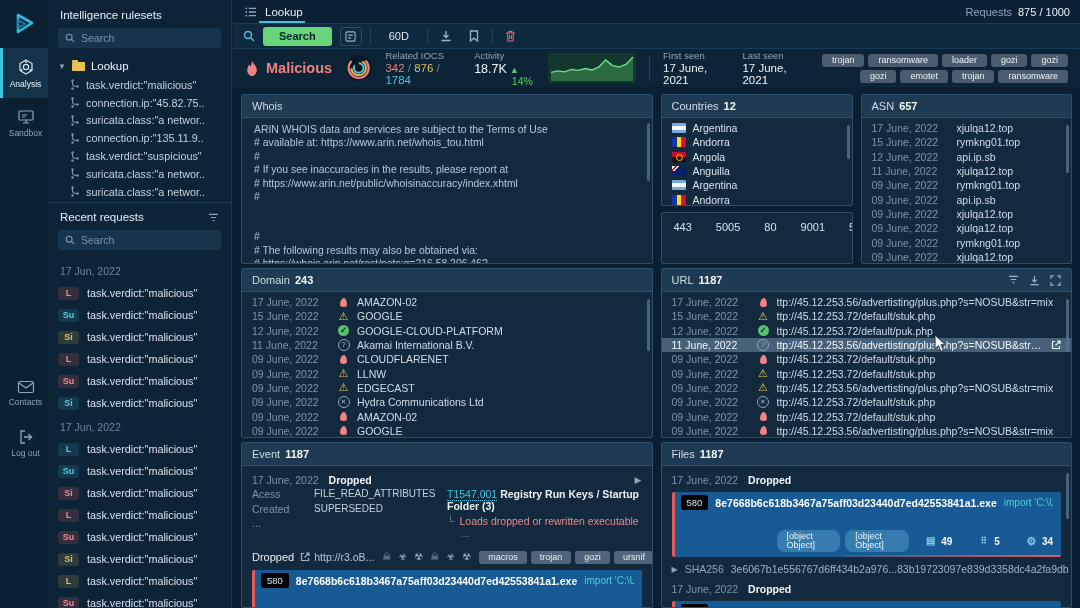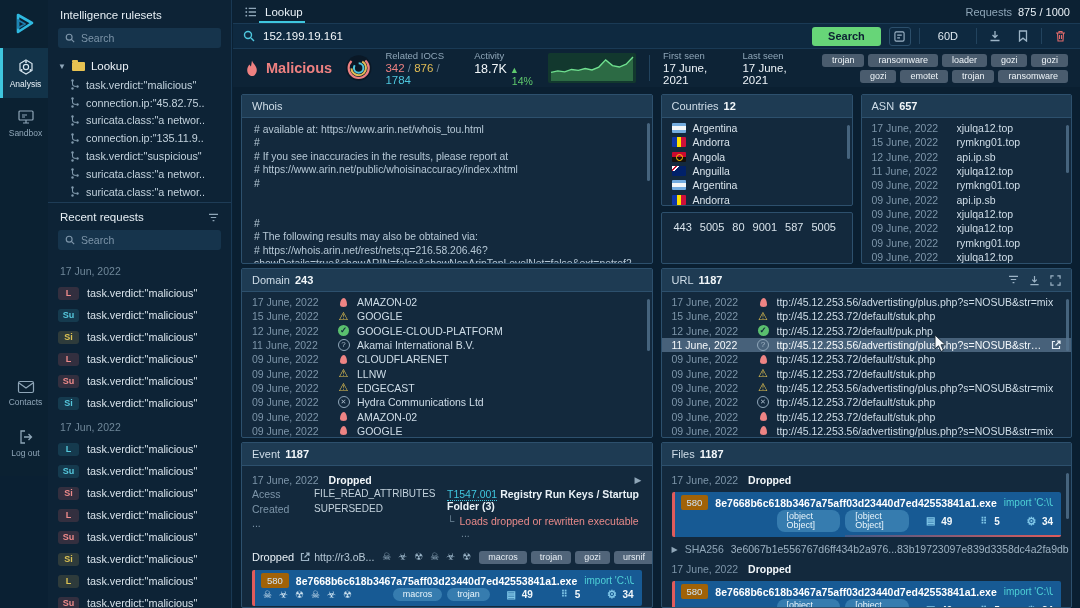--- a/index.html
+++ b/index.html
@@ -89,21 +89,21 @@
 
   .whois-b{padding:5px 12px;font-size:10.4px;line-height:13.4px;color:#b6c8d6}
   .c-row{display:flex;align-items:center;gap:7px;height:14.3px;padding:0 10px;font-size:10.5px;color:#d7e2ea;cursor:pointer}
   [data-flag]{width:14px;height:10px;border-radius:1px;flex:none}
   [data-flag="argentina"]{background:linear-gradient(180deg,#74acdf 0 33%,#f5f7f8 33% 66%,#74acdf 66% 100%)}
   [data-flag="andorra"]{background:linear-gradient(90deg,#1036a8 0 33%,#fedf00 33% 66%,#d0103a 66% 100%)}
   [data-flag="angola"]{background:linear-gradient(180deg,#cc092f 0 50%,#15100d 50% 100%);position:relative}
   [data-flag="angola"]::before{content:"";position:absolute;left:4px;top:2px;width:5px;height:5px;border:1px solid #ffcb00;border-radius:50%}
   [data-flag="anguilla"]{background:#012169;position:relative}
   [data-flag="anguilla"]::before{content:"";position:absolute;left:0;top:0;width:7px;height:5px;background:linear-gradient(135deg,#fff 0 30%,#c8102e 30% 45%,#fff 45% 60%,#012169 60%)}
-  .port-row{display:flex;gap:8px;padding:8px 12px;font-size:11px;color:#d7e2ea}
+  .port-row{display:flex;gap:24px;padding:8px 12px;font-size:11px;color:#d7e2ea}
   .list-row{display:flex;align-items:center;gap:7px;height:14.3px;padding:0 10px;font-size:10.5px;white-space:nowrap;cursor:pointer}
   .list-row .dt{color:#7d95a9;flex:none;width:78px}
   .list-row .tx{color:#cfdde8;overflow:hidden;text-overflow:ellipsis}
   .list-row[data-hl="1"]{background:#47617a}
   .list-row[data-hl="1"] .tx,.list-row[data-hl="1"] .dt{color:#f4f8fb}
   .list-row .ext{display:none;color:#cfdde8;margin-left:2px}
   .list-row[data-hl="1"] .ext{display:inline-flex}
 
   [data-icon]{display:inline-flex;width:13px;height:12px;align-items:center;justify-content:center;flex:none;font-size:10px;line-height:1}
   [data-icon="flame"]::before{content:"";display:block;width:7px;height:9px;background:#ee8484;border-radius:55% 45% 50% 50%/72% 72% 28% 28%}
@@ -136,24 +136,24 @@
   .tree-l{color:#6f8799}
   .dots{color:#6f8799}
   .drop-row{display:flex;align-items:center;gap:6px;margin-top:9px;height:18px}
   .drop-row .dlab{color:#e9f1f7;font-size:11px}
   .drop-row .durl{color:#b6c8d6;display:flex;align-items:center;gap:4px}
   .ticons{display:flex;gap:3px;color:#9fb9cc}
   .badges{display:flex;gap:4px;margin-left:auto}
   .badge{background:#51657a;color:#e6edf3;font-size:9px;padding:2px 9px;border-radius:3px;line-height:1;cursor:pointer}
   .fcard{background:#175a94;border-left:3px solid #e05b5b;border-radius:2px;margin-top:4px;padding:3px 8px 5px 6px;position:relative;overflow:hidden}
   .fcard-r1{display:flex;align-items:center;gap:7px;white-space:nowrap;overflow:hidden}
-  .fid{background:#a16207;color:#cfe3f4;font-size:9.5px;padding:2px 6px;border-radius:2px;flex:none}
+  .fid{background:#000000;color:#cfe3f4;font-size:9.5px;padding:2px 6px;border-radius:2px;flex:none}
   .fname{color:#ffffff;font-weight:bold;font-size:10.5px;flex:none}
   .fimport{color:#4ed0d6;font-size:10px;overflow:hidden;text-overflow:clip}
-  .fcard-r2{display:flex;align-items:center;gap:3px;margin-top:0}
+  .fcard-r2{display:flex;align-items:center;gap:3px;margin-top:20px}
   .fcard-r2 .ticons{color:#cfe4f2}
   .pills{display:flex;gap:5px;margin-left:auto}
   .pill{background:rgba(125,205,240,.30);color:#eaf6fc;font-size:9px;padding:2px 10px;border-radius:8px;line-height:1}
   .counts{display:flex;gap:25px;margin-left:12px;align-items:flex-start}
   .cnt{display:flex;align-items:center;gap:4px;color:#f2f7fa;font-size:10px;font-weight:bold}
   .redline{position:absolute;right:0;bottom:0;height:2px;width:56%;background:linear-gradient(90deg,rgba(224,91,91,.2),#e05b5b)}
   .sha-row{display:flex;align-items:center;gap:7px;margin-top:6px;color:#8fa6b8}
   .sha-row .caret{font-size:8px}
   .sha-row .hash{color:#9fb3c3}
   .fgroup{margin-bottom:6px}
@@ -388,21 +388,20 @@
         <span>Lookup</span>
       </div>
       <div class="req"><span>Requests</span><b>875 / 1000</b></div>
     </div>
 
     <div class="searchrow">
       <svg width="12" height="12" viewBox="0 0 12 12">
         <circle cx="5" cy="5" r="3.5" fill="none" stroke="#4ec7de" stroke-width="1.4"></circle>
           <path d="M8 8 L11 11" stroke="#4ec7de" stroke-width="1.4"></path>
       </svg>
-      <input type="text" value="152.199.19.161" style="">
       <button class="btn-search">Search</button>
       <div class="iconbtn">
         <svg width="11" height="11" viewBox="0 0 12 12">
           <rect x="1" y="1" width="10" height="10" rx="1.5" fill="none" stroke="#9db4c6" stroke-width="1.2"></rect>
           <path d="M3.5 4.5 H8.5 M3.5 7.5 H6.5" stroke="#9db4c6" stroke-width="1.2"></path>
         </svg>
       </div>
       <div class="vsep"></div>
       <div class="period">60D</div>
       <div class="vsep"></div>
@@ -481,20 +480,21 @@
     </div>
 
     <div class="content">
 
       <section class="panel">
         <div class="panel-h">
             <span>Whois</span>
           </div>
         <div class="panel-b whois-b">
           <div>
+              <div style="min-height:13.4px">ARIN WHOIS data and services are subject to the Terms of Use</div>
               <div style="min-height:13.4px"># available at: https://www.arin.net/whois_tou.html</div>
               <div style="min-height:13.4px">#</div>
               <div style="min-height:13.4px"># If you see inaccuracies in the results, please report at</div>
               <div style="min-height:13.4px"># https://www.arin.net/public/whoisinaccuracy/index.xhtml</div>
               <div style="min-height:13.4px">#</div>
               <div style="min-height:13.4px"></div>
               <div style="min-height:13.4px"></div>
               <div style="min-height:13.4px">#</div>
               <div style="min-height:13.4px"># The following results may also be obtained via:</div>
               <div style="min-height:13.4px"># https://whois.arin.net/rest/nets;q=216.58.206.46?showDetails=true&amp;showARIN=false&amp;showNonArinTopLevelNet=false&amp;ext=netref2</div>

